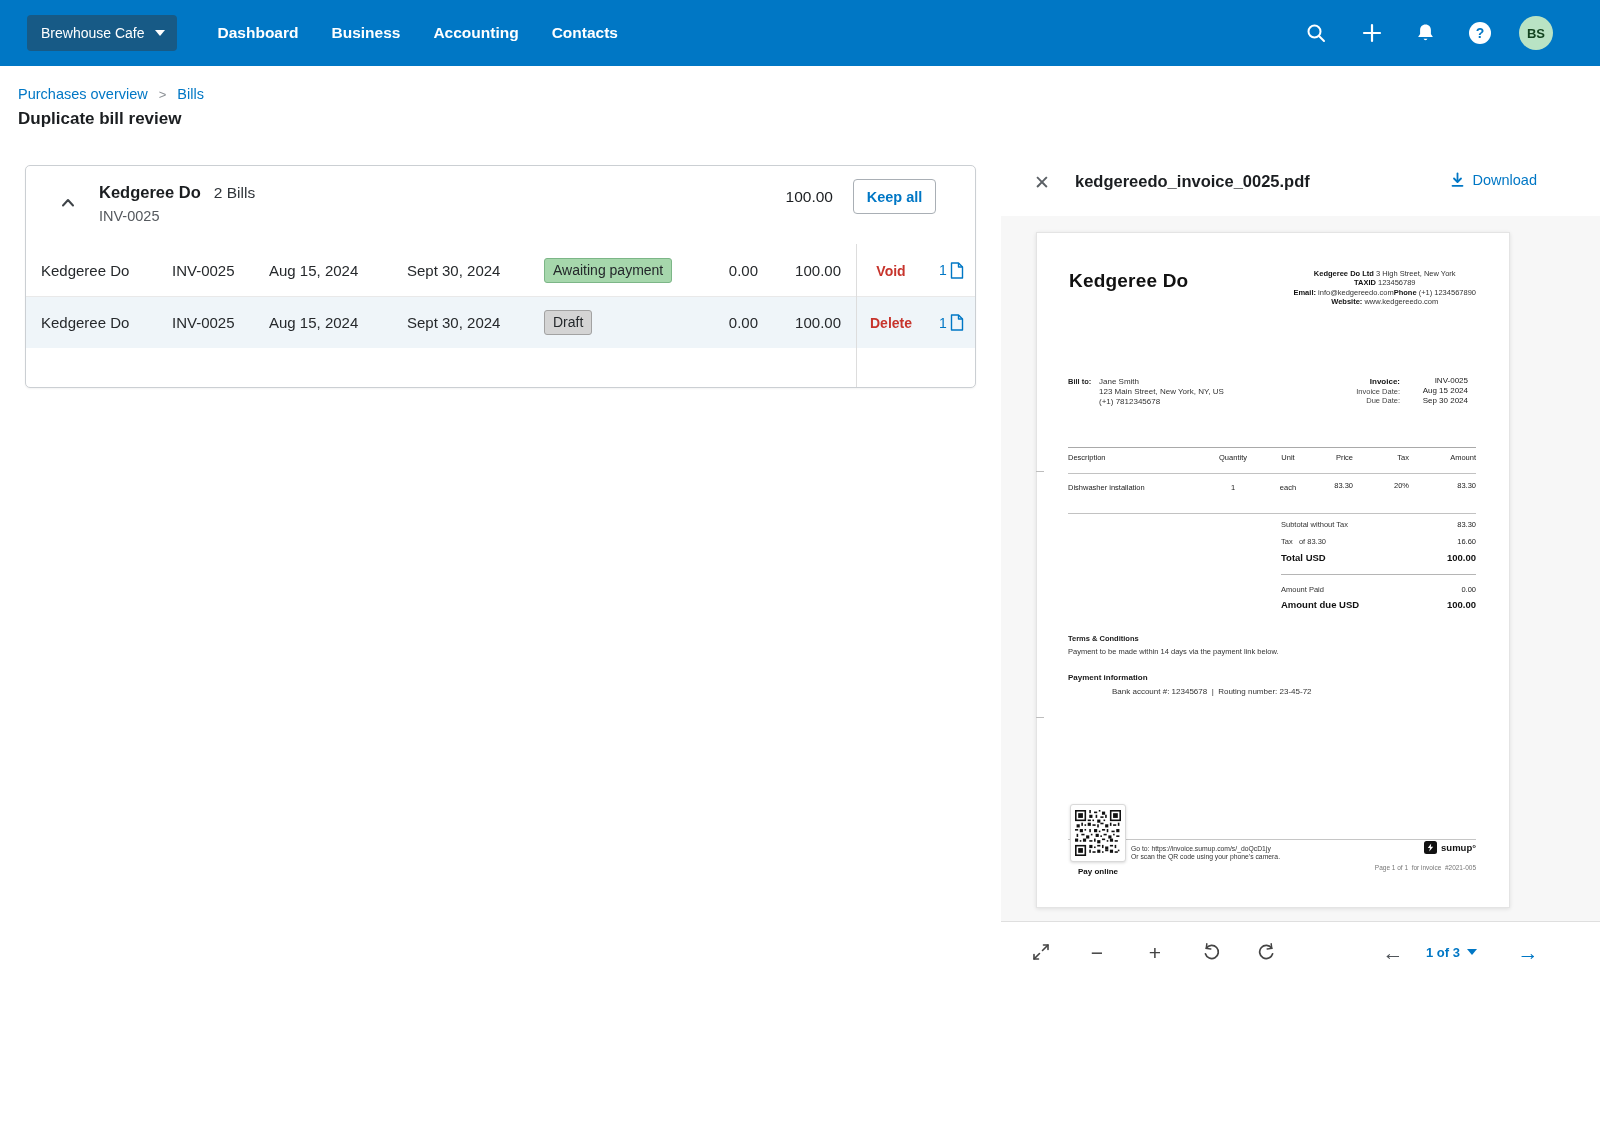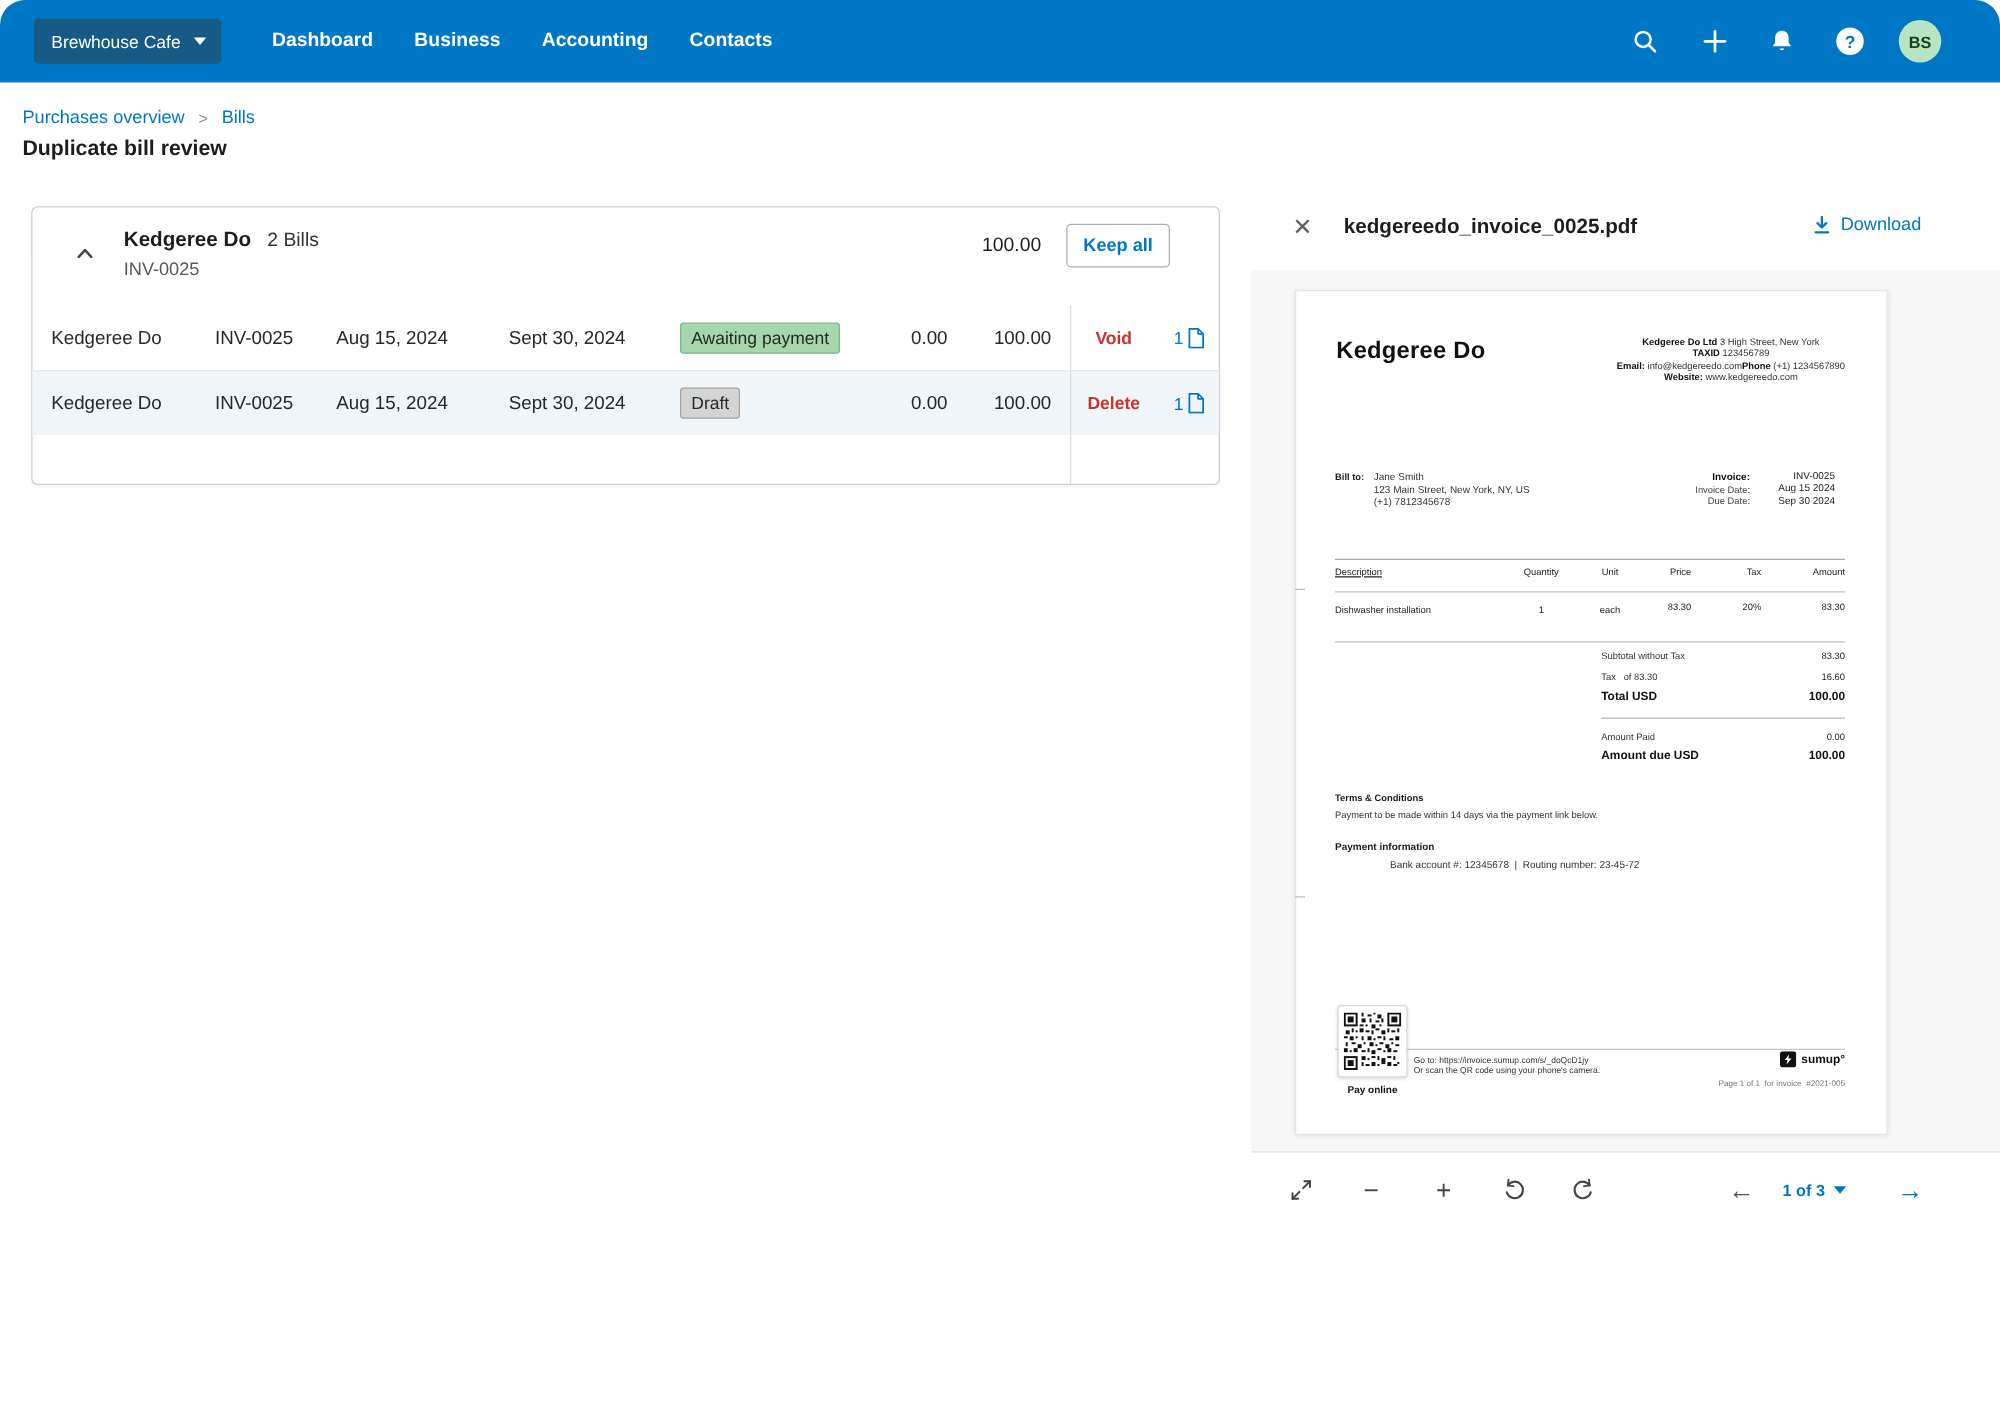--- a/index.html
+++ b/index.html
@@ -1,19 +1,19 @@
 <!DOCTYPE html>
 <html><head>
 <meta charset="utf-8">
 <style>
   * { margin:0; padding:0; box-sizing:border-box; }
   html,body { background:#fff; }
   .canvas {
     position:relative; width:1600px; height:1138px; overflow:hidden;
-    background:#fff; font-family:"Liberation Sans", sans-serif; color:#222;border-radius:20px;
+    background:#fff; font-family:"Liberation Sans", sans-serif; color:#222;
   }
   
   .topnav { position:absolute; left:0; top:0; width:1600px; height:66px; background:#0077C5; display:flex; align-items:center; }
   .org-btn { margin-left:27px; height:36px; min-width:130px; padding:0 12px 0 14px; background:#175A86; border:none; border-radius:4px;
              color:#fff; font-size:14px; font-family:inherit; display:flex; align-items:center; gap:10px; cursor:pointer; }
   .org-caret { width:0; height:0; border-left:5px solid transparent; border-right:5px solid transparent; border-top:6px solid #fff; }
   .nav-links { display:flex; margin-left:41px; gap:33px; }
   .nav-link { color:#fff; font-size:15.5px; font-weight:700; text-decoration:none; cursor:pointer; }
   .nav-icon { position:absolute; top:21px; width:24px; height:24px; display:flex; align-items:center; justify-content:center; cursor:pointer; }
   .help-circle { width:22px; height:22px; border-radius:50%; background:#fff; color:#0077C5; font-size:14px; font-weight:700;
@@ -240,21 +240,21 @@
         <div>Invoice Date:</div>
         <div>Due Date:</div>
       </div>
       <div class="meta-values">
         <div>INV-0025</div>
         <div>Aug 15 2024</div>
         <div>Sep 30 2024</div>
       </div>
 
       <div class="pline" style="top:214px;"></div>
-      <span class="icell" style="left:31px; top:220px;text-decoration:underline;">Description</span>
+      <span class="icell" style="left:31px; top:220px;">Description</span>
       <span class="icell" style="left:166px; top:220px; width:60px; text-align:center;">Quantity</span>
       <span class="icell" style="left:221px; top:220px; width:60px; text-align:center;">Unit</span>
       <span class="icell" style="right:156px; top:220px;">Price</span>
       <span class="icell" style="right:100px; top:220px;">Tax</span>
       <span class="icell" style="right:33px; top:220px;">Amount</span>
       <div class="pline" style="top:240px; background:#C2C2C2;"></div>
       <span class="icell" style="left:31px; top:250px;">Dishwasher installation</span>
       <span class="icell" style="left:166px; top:250px; width:60px; text-align:center;">1</span>
       <span class="icell" style="left:221px; top:250px; width:60px; text-align:center;">each</span>
       <span class="icell" style="right:156px; top:248px;">83.30</span>

